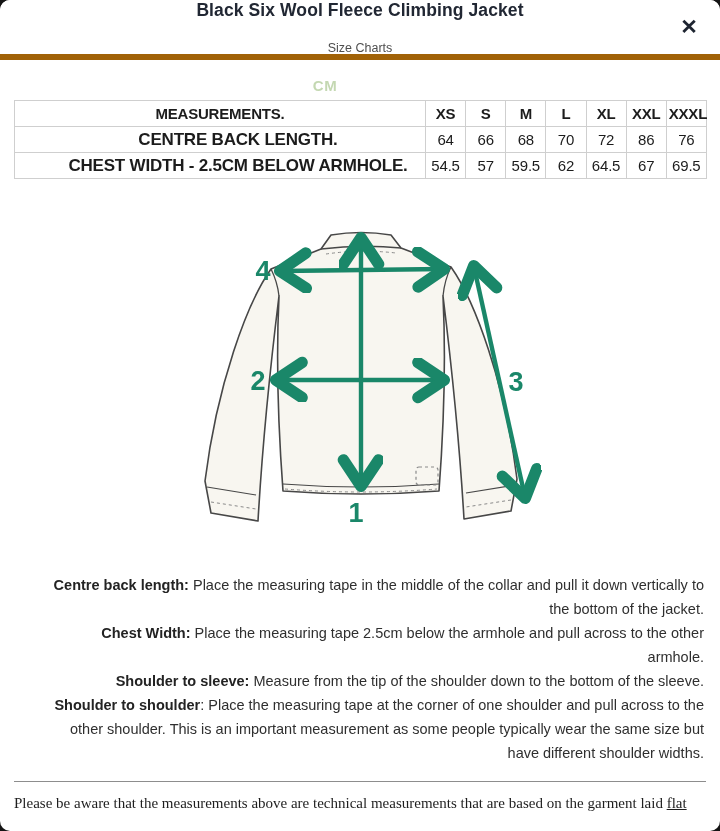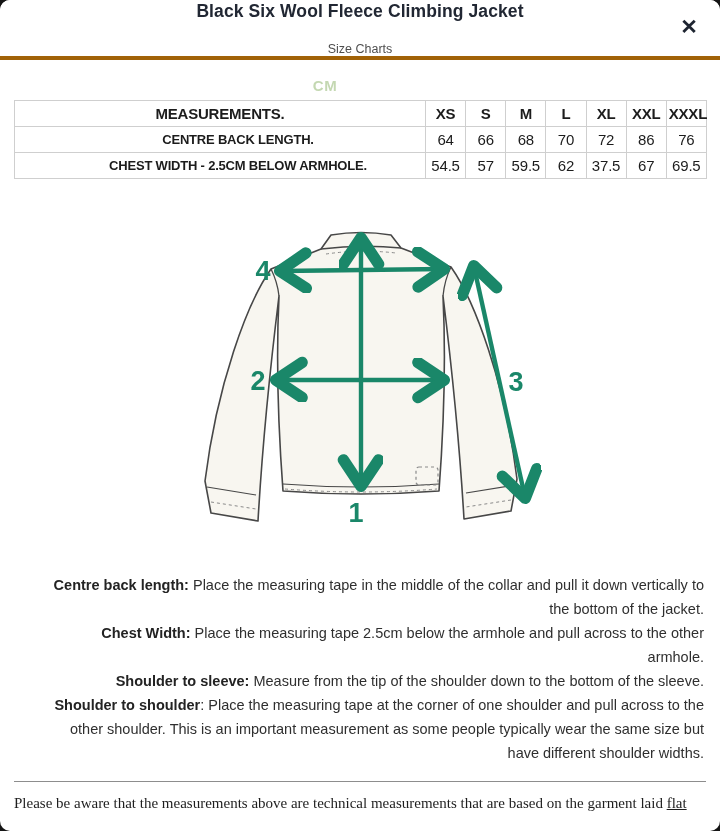--- a/index.html
+++ b/index.html
@@ -12,21 +12,21 @@
   .modal {
     width: 720px; height: 831px;
     background: #ffffff;
     border-radius: 10px;
     overflow: hidden;
     position: relative;
   }
   
   .modal-header {
     height: 60px;
-    border-bottom: 4px solid #a16207;
+    border-bottom: 6px solid #a16207;
     display: flex; flex-direction: column;
     align-items: center; justify-content: center;
     position: relative;
     background: #fff;
   }
   .modal-title {
     font-size: 17.5px; font-weight: 700; color: #212733;
     letter-spacing: 0.1px;
   }
   .modal-subtitle {
@@ -57,21 +57,21 @@
     table-layout: fixed;
   }
   table.size-table th, table.size-table td {
     border: 1px solid #cfcfcf;
     text-align: center; vertical-align: middle;
     height: 26px; padding: 1px 2px;
     color: #1c1c1c; font-size: 15px;
     letter-spacing: -0.2px;
   }
   table.size-table th { font-weight: 700; }
-  table.size-table td.row-label { font-weight: 700; font-size: 13px; padding-left: 38px; }
+  table.size-table td.row-label { font-weight: 700; font-size: 17px; padding-left: 38px; }
   table.size-table col.c-label { width: 411px; }
   table.size-table col.c-size  { width: 40.14px; }
   
   .diagram-wrap {
     height: 392px;
     display: flex; align-items: center; justify-content: center;
   }
   .diagram-wrap svg { display: block; }
   
   .instructions {
@@ -140,21 +140,21 @@
           <td>72</td>
           <td>86</td>
           <td>76</td>
         </tr>
         <tr>
           <td class="row-label">CHEST WIDTH - 2.5CM BELOW ARMHOLE.</td>
           <td>54.5</td>
           <td>57</td>
           <td>59.5</td>
           <td>62</td>
-          <td>37.5</td>
+          <td>64.5</td>
           <td>67</td>
           <td>69.5</td>
         </tr>
       </tbody>
   </table>
 
   <div class="diagram-wrap">
     <svg width="402" height="352" viewBox="0 0 402 352">
       <defs>
         <marker id="ah" markerWidth="12" markerHeight="12" refX="7.2" refY="5" orient="auto-start-reverse">

